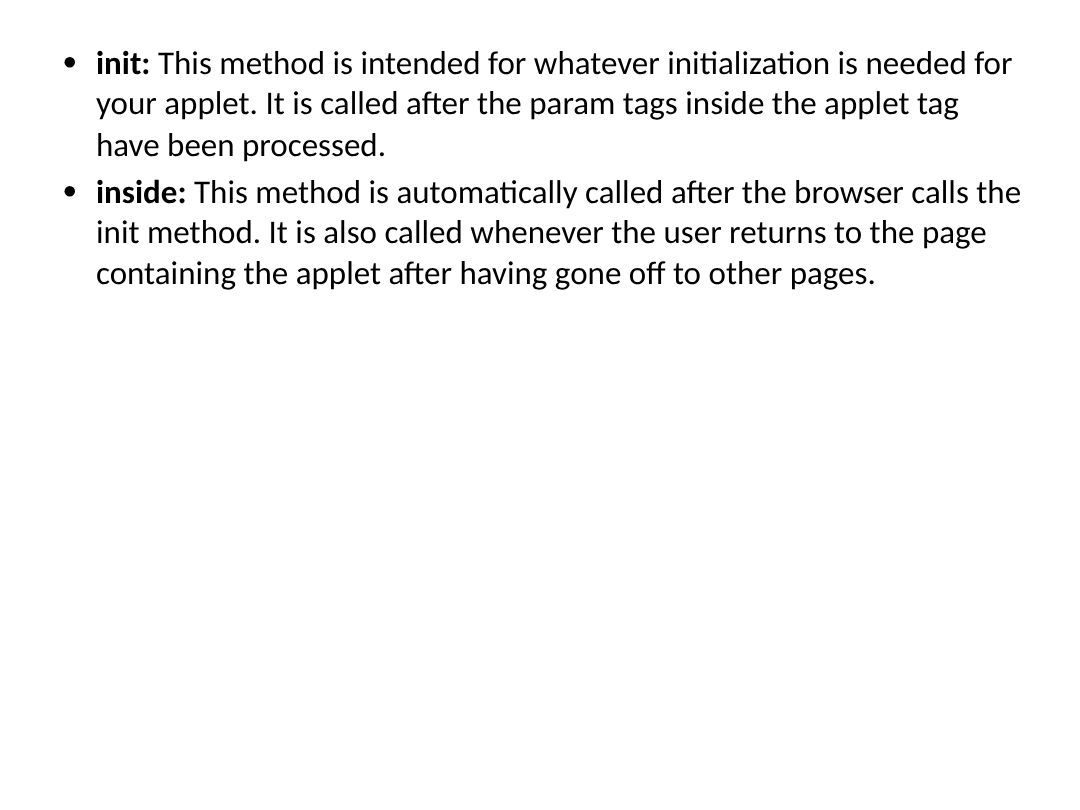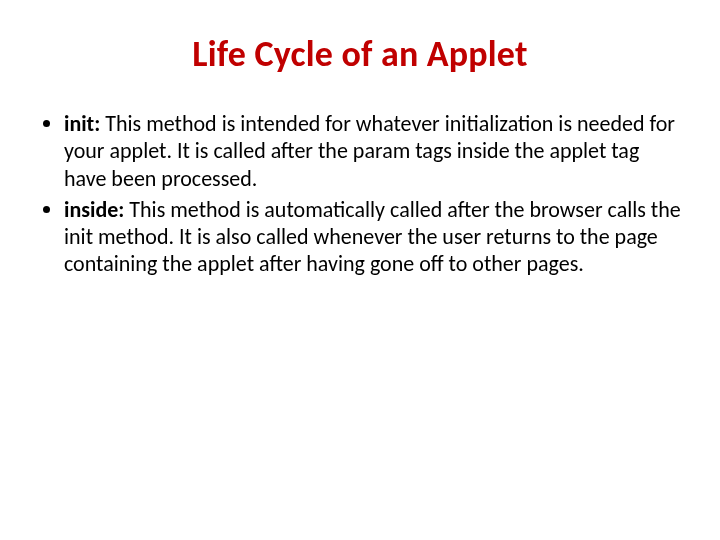--- a/index.html
+++ b/index.html
@@ -37,21 +37,20 @@
     margin: 0 0 4px 0;
   }
   .term {
     font-weight: 700;
   }
 </style>
 </head>
 <body>
 
 <div class="slide">
-  <h1 class="title">Life Cycle of an Applet</h1>
   <ul class="body">
     <li>
       <span class="term">init:</span><span> This method is intended for whatever initialization is needed for your applet. It is called after the param tags inside the applet tag have been processed.</span>
     </li>
     <li>
       <span class="term">inside:</span><span> This method is automatically called after the browser calls the init method. It is also called whenever the user returns to the page containing the applet after having gone off to other pages.</span>
     </li>
   </ul>
 </div>
 

